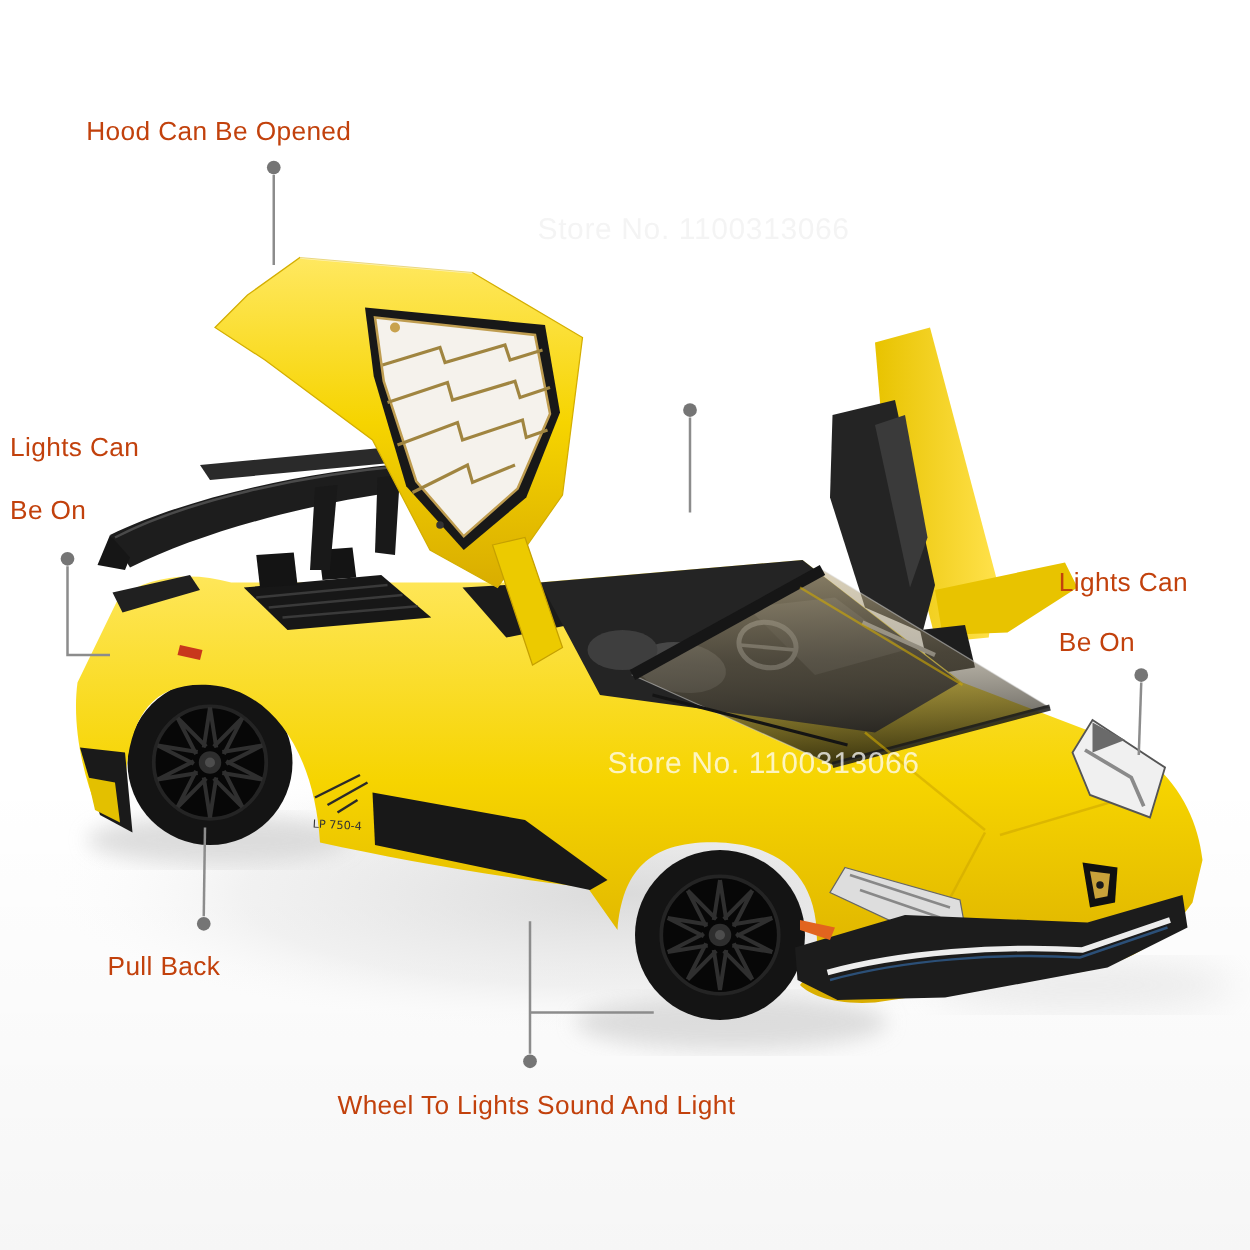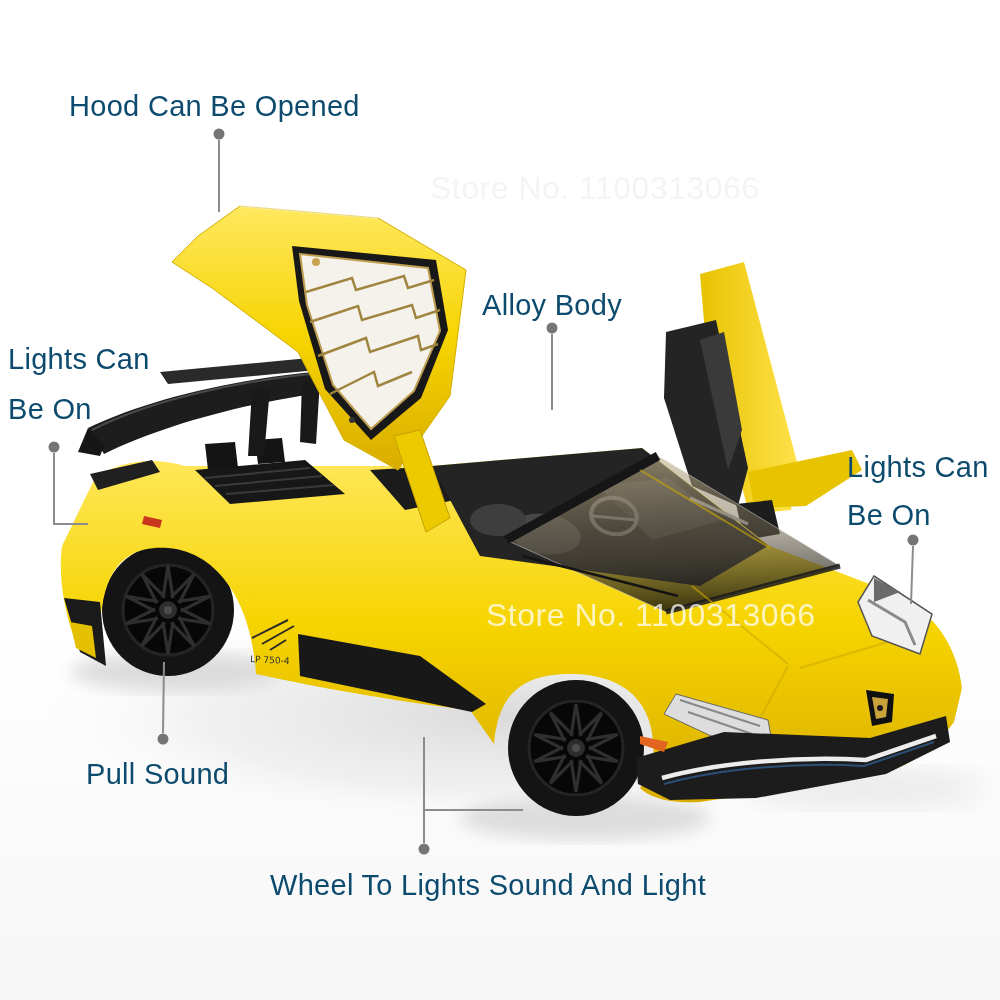--- a/index.html
+++ b/index.html
@@ -3,26 +3,26 @@
 <meta charset="utf-8">
 <style>
   html,body{margin:0;padding:0;background:#ffffff;}
   #stage{
     position:relative;width:1000px;height:1000px;overflow:hidden;
     background:#ffffff;
     font-family:"Liberation Sans","DejaVu Sans",sans-serif;
   }
   #car-svg{position:absolute;left:0;top:0;width:1000px;height:1000px;}
   .label{
-    position:absolute;color:#0c4a6e;font-size:29px;line-height:50px;
+    position:absolute;color:#c2410c;font-size:21px;line-height:50px;
     white-space:nowrap;letter-spacing:0.3px;
   }
   .label .ln{display:block;}
   .wm{
-    position:absolute;white-space:nowrap;font-size:32px;letter-spacing:0.5px;
+    position:absolute;white-space:nowrap;font-size:24px;letter-spacing:0.5px;
   }
   #wm-top{left:430px;top:170px;color:rgba(120,120,120,0.08);}
   #wm-mid{left:486px;top:597px;color:rgba(255,255,255,0.74);}
 </style>
 </head>
 <body>
 
 <div id="stage">
 
   <svg id="car-svg" viewBox="0 0 1000 1000">
@@ -216,36 +216,33 @@
       <circle cx="913" cy="540" r="5.5"></circle>
       <circle cx="163" cy="739" r="5.5"></circle>
       <circle cx="424" cy="849" r="5.5"></circle>
     </g>
   </svg>
 
   <div class="label" style="left:69px;top:81px">
     <span class="ln">Hood Can Be Opened</span>
   </div>
 
-  <div class="label" style="left:482px;top:280px">
-    <span class="ln">Alloy Body</span>
-  </div>
 
   <div class="label" style="left:8px;top:334px">
     <span class="ln">Lights Can</span>
     <span class="ln">Be On</span>
   </div>
 
   <div class="label" style="left:847px;top:443px;line-height:48px">
     <span class="ln">Lights Can</span>
     <span class="ln">Be On</span>
   </div>
 
   <div class="label" style="left:86px;top:749px">
-    <span class="ln">Pull Sound</span>
+    <span class="ln">Pull Back</span>
   </div>
 
   <div class="label" style="left:270px;top:861px;line-height:48px">
     <span class="ln">Wheel To Lights Sound And Light</span>
   </div>
 
   <div class="wm" id="wm-top">Store No. 1100313066</div>
   <div class="wm" id="wm-mid">Store No. 1100313066</div>
 
 </div>

